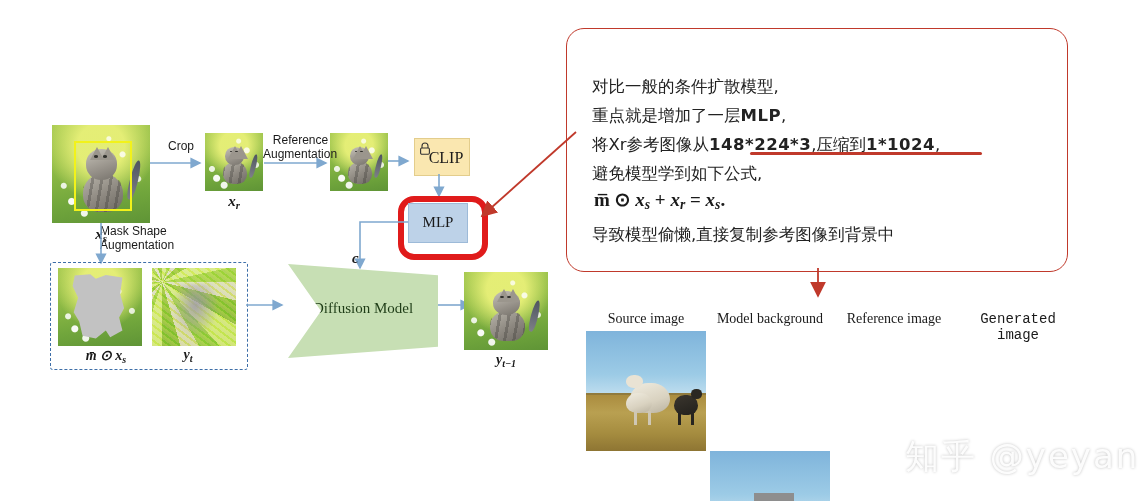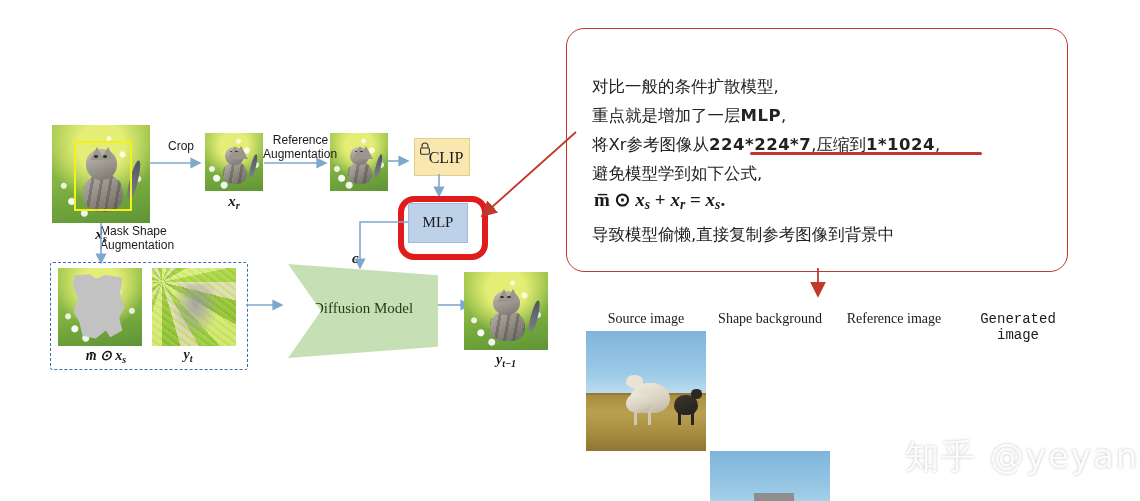--- a/index.html
+++ b/index.html
@@ -258,21 +258,21 @@
 
 <div class="callout" style="left:566px;top:28px;width:500px;height:242px;"></div>
 
 <div class="cn" style="position:absolute;left:592px;top:74px;">对比一般的条件扩散模型,</div>
 
 <div class="cn" style="position:absolute;left:592px;top:103px;">
   <span>重点就是增加了一层</span><span class="cnbig">MLP</span><span>,</span>
 </div>
 
 <div class="cn" style="position:absolute;left:592px;top:132px;">
-  <span>将Xr参考图像从</span><span class="cnbig">224*224*7</span><span>,压缩到</span><span class="cnbig">1*1024</span><span>,</span>
+  <span>将Xr参考图像从</span><span class="cnbig">148*224*3</span><span>,压缩到</span><span class="cnbig">1*1024</span><span>,</span>
 </div>
 <div class="underline-red" style="left:750px;top:152px;width:232px;"></div>
 
 <div class="cn" style="position:absolute;left:592px;top:161px;">避免模型学到如下公式,</div>
 
 <div class="formula" style="position:absolute;left:594px;top:188px;">
   <span style="font-family:'Liberation Serif',serif;">m̅</span> ⊙
   <span style="font-style:italic;">x<span class="sub">s</span></span> +
   <span style="font-style:italic;">x<span class="sub">r</span></span> =
   <span style="font-style:italic;">x<span class="sub">s</span></span>.
@@ -287,21 +287,21 @@
       </marker>
     </defs>
   <line x1="106" y1="4" x2="12" y2="88" stroke="#c0392b" stroke-width="1.8" marker-end="url(#ar)"></line>
 </svg>
 
 <svg class="abs" style="left:812px;top:268px;width:20px;height:40px;">
   <line x1="6" y1="0" x2="6" y2="28" stroke="#c0392b" stroke-width="1.8" marker-end="url(#ar)"></line>
 </svg>
 
 <div class="imglbl" style="position:absolute;left:586px;top:311px;width:120px;">Source image</div>
-<div class="imglbl" style="position:absolute;left:710px;top:311px;width:120px;">Shape background</div>
+<div class="imglbl" style="position:absolute;left:710px;top:311px;width:120px;">Model background</div>
 <div class="imglbl" style="position:absolute;left:834px;top:311px;width:120px;">Reference image</div>
 <div class="imglbl" style="position:absolute;left:958px;top:311px;width:120px;font-family:Liberation Mono, monospace;">Generated image</div>
 
 <div class="tile sheepphoto" style="left:586px;top:331px;width:120px;height:120px;">
   <div class="sky"></div>
     <div class="field"></div>
     <div class="horizon"></div>
   <div class="ewe" style="left:44px;top:52px;width:40px;height:30px;"></div>
   <div class="ewehead" style="left:40px;top:44px;width:17px;height:13px;"></div>
   <div class="ewe" style="left:40px;top:62px;width:26px;height:20px;"></div>

